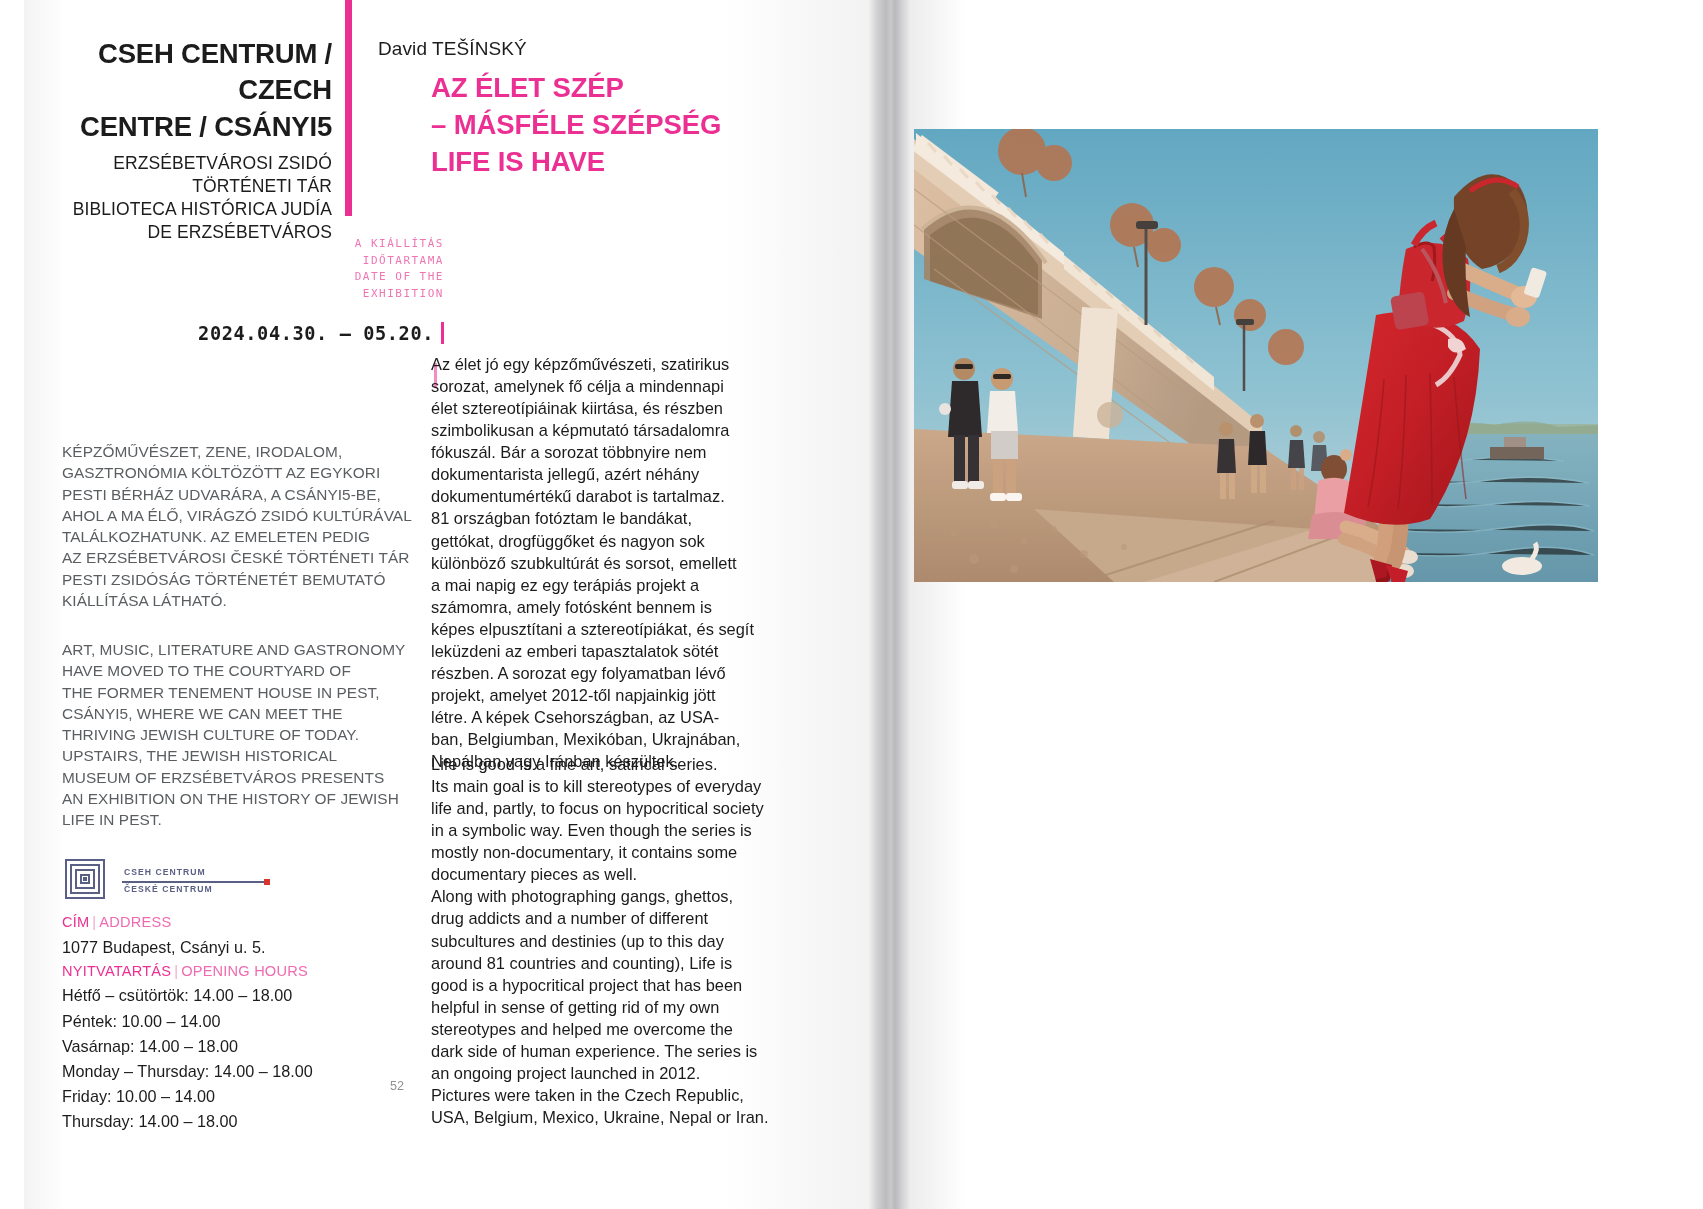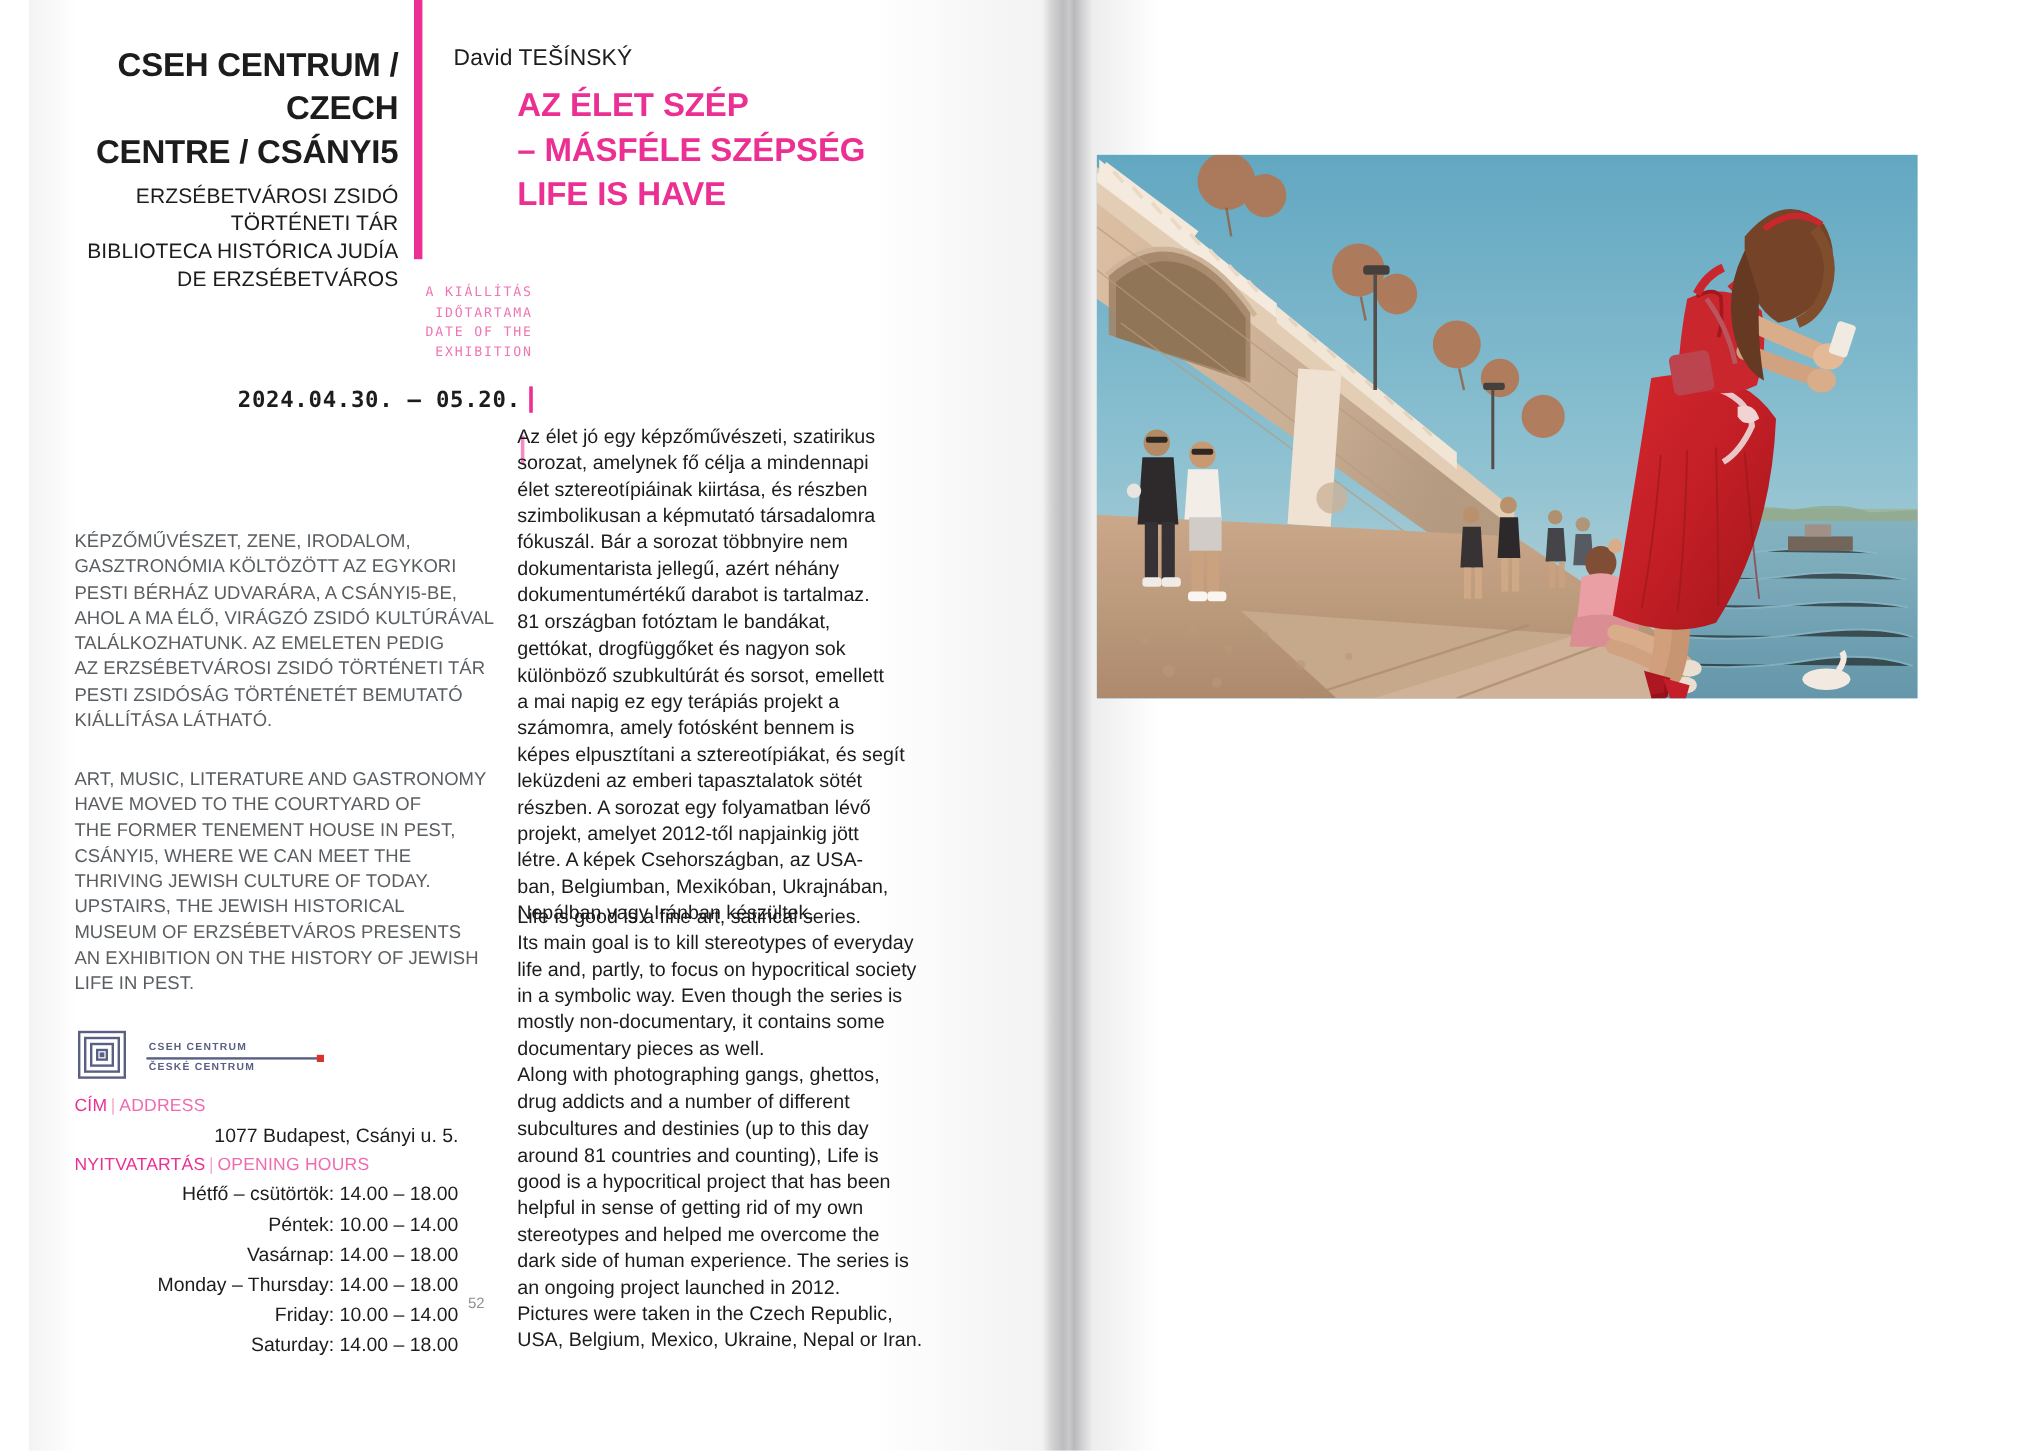--- a/index.html
+++ b/index.html
@@ -150,21 +150,20 @@
     letter-spacing: 0.2px;
     line-height: 1.62;
   }
   .addr-label .a { color: #ec2f92; }
   .addr-label .b { color: #f06ab0; }
   .addr-label .sep { color: #f5a7cf; padding: 0 3px; }
   .addr-line {
     font-size: 16.2px;
     line-height: 1.55;
     color: #1c1c1c;
-    text-align: right;
   }
 
   
   .author {
     position: absolute;
     left: 354px;
     top: 38px;
     font-size: 19px;
     color: #1c1c1c;
     letter-spacing: 0.1px;
@@ -276,21 +275,21 @@
         <div>DE ERZSÉBETVÁROS</div>
       </div>
     </div>
 
     <div class="intro-hu">
       <div>KÉPZŐMŰVÉSZET, ZENE, IRODALOM,</div>
       <div>GASZTRONÓMIA KÖLTÖZÖTT AZ EGYKORI</div>
       <div>PESTI BÉRHÁZ UDVARÁRA, A CSÁNYI5-BE,</div>
       <div>AHOL A MA ÉLŐ, VIRÁGZÓ ZSIDÓ KULTÚRÁVAL</div>
       <div>TALÁLKOZHATUNK. AZ EMELETEN PEDIG</div>
-      <div>AZ ERZSÉBETVÁROSI ZSIDÓ TÖRTÉNETI TÁR</div>
+      <div>AZ ERZSÉBETVÁROSI ČESKÉ TÖRTÉNETI TÁR</div>
       <div>PESTI ZSIDÓSÁG TÖRTÉNETÉT BEMUTATÓ</div>
       <div>KIÁLLÍTÁSA LÁTHATÓ.</div>
     </div>
 
     <div class="intro-en">
       <div>ART, MUSIC, LITERATURE AND GASTRONOMY</div>
       <div>HAVE MOVED TO THE COURTYARD OF</div>
       <div>THE FORMER TENEMENT HOUSE IN PEST,</div>
       <div>CSÁNYI5, WHERE WE CAN MEET THE</div>
       <div>THRIVING JEWISH CULTURE OF TODAY.</div>
@@ -324,21 +323,21 @@
       </div>
       <div class="addr-line">1077 Budapest, Csányi u. 5.</div>
       <div class="addr-label">
         <span class="a">NYITVATARTÁS</span><span class="sep">|</span><span class="b">OPENING HOURS</span>
       </div>
       <div class="addr-line">Hétfő – csütörtök: 14.00 – 18.00</div>
       <div class="addr-line">Péntek: 10.00 – 14.00</div>
       <div class="addr-line">Vasárnap: 14.00 – 18.00</div>
       <div class="addr-line">Monday – Thursday: 14.00 – 18.00</div>
       <div class="addr-line">Friday: 10.00 – 14.00</div>
-      <div class="addr-line">Saturday: 14.00 – 18.00</div>
+      <div class="addr-line">Thursday: 14.00 – 18.00</div>
     </div>
 
     <div class="author">David TEŠÍNSKÝ</div>
 
     <div class="big-title">
       <div>AZ ÉLET SZÉP</div>
       <div>– MÁSFÉLE SZÉPSÉG</div>
       <div>LIFE IS HAVE</div>
     </div>
 

